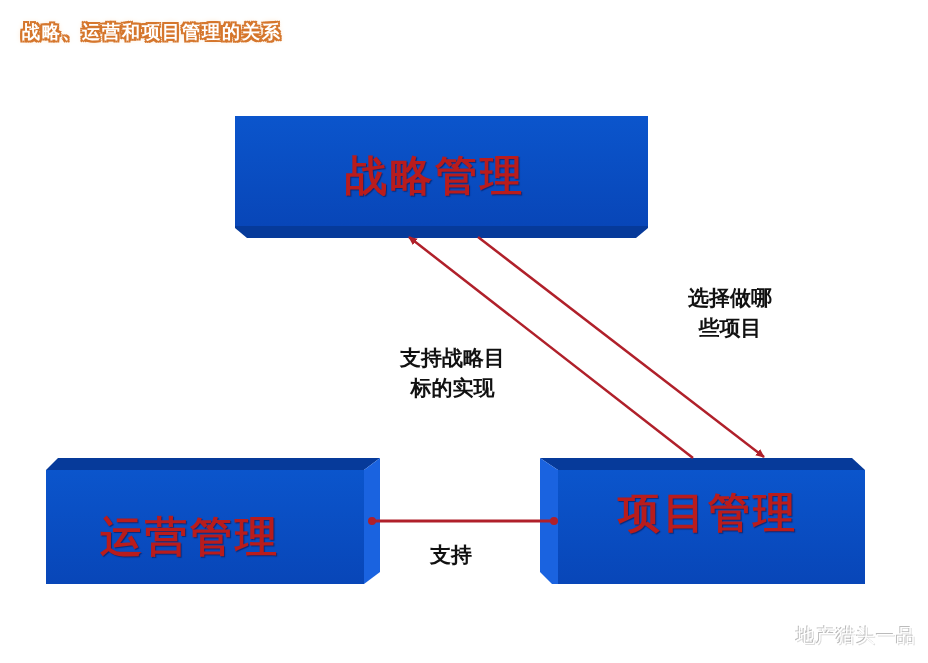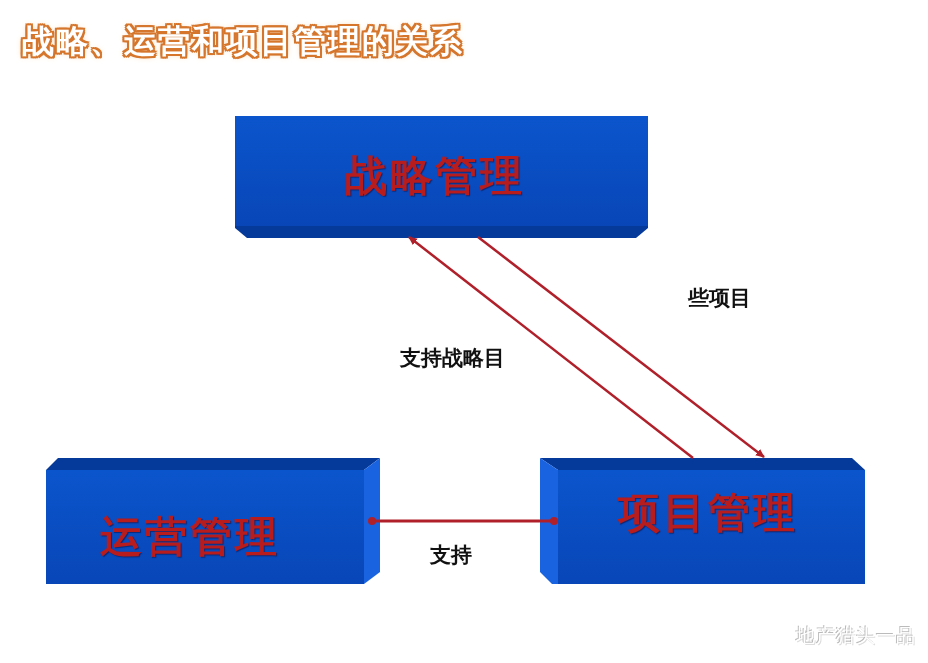--- a/index.html
+++ b/index.html
@@ -3,21 +3,21 @@
 <meta charset="utf-8">
 <style>
   html, body { margin:0; padding:0; }
   body {
     width:928px; height:663px; position:relative; overflow:hidden;
     background:#ffffff;
     font-family:"DejaVu Sans", "Liberation Sans", sans-serif;
   }
   .title {
     position:absolute; left:22px; top:20px;
-    font-size:32px; font-weight:bold; letter-spacing:2px;
+    font-size:18px; font-weight:bold; letter-spacing:2px;
     color:#ffffff;
     text-shadow:
       -2px -2px 0 #d5762c, 2px -2px 0 #d5762c, -2px 2px 0 #d5762c, 2px 2px 0 #d5762c,
       0 -2px 0 #d5762c, 0 2px 0 #d5762c, -2px 0 0 #d5762c, 2px 0 0 #d5762c,
       0 0 6px #f4c08a;
   }
   svg.canvas { position:absolute; left:0; top:0; }
   .box-label {
     position:absolute; color:#b91c1c; font-weight:bold;
     font-size:42px; letter-spacing:3px; white-space:nowrap;
@@ -73,21 +73,23 @@
   <circle cx="372" cy="521" r="4" fill="#b0202a"></circle>
   <circle cx="554" cy="521" r="4" fill="#b0202a"></circle>
 </svg>
 
 <div class="box-label" style="left:345px; top:148px;">战略管理</div>
 <div class="box-label" style="left:100px; top:509px;">运营管理</div>
 <div class="box-label" style="left:618px; top:485px;">项目管理</div>
 
 <div class="rel-label" style="left:400px; top:343px;">
   <div>支持战略目</div>
+  <div>标的实现</div>
 </div>
 
 <div class="rel-label" style="left:688px; top:283px;">
+  <div>选择做哪</div>
   <div>些项目</div>
 </div>
 
 <div class="rel-label" style="left:430px; top:540px;">支持</div>
 
 <div class="watermark">地产猎头一品</div>
 
 </body></html>

